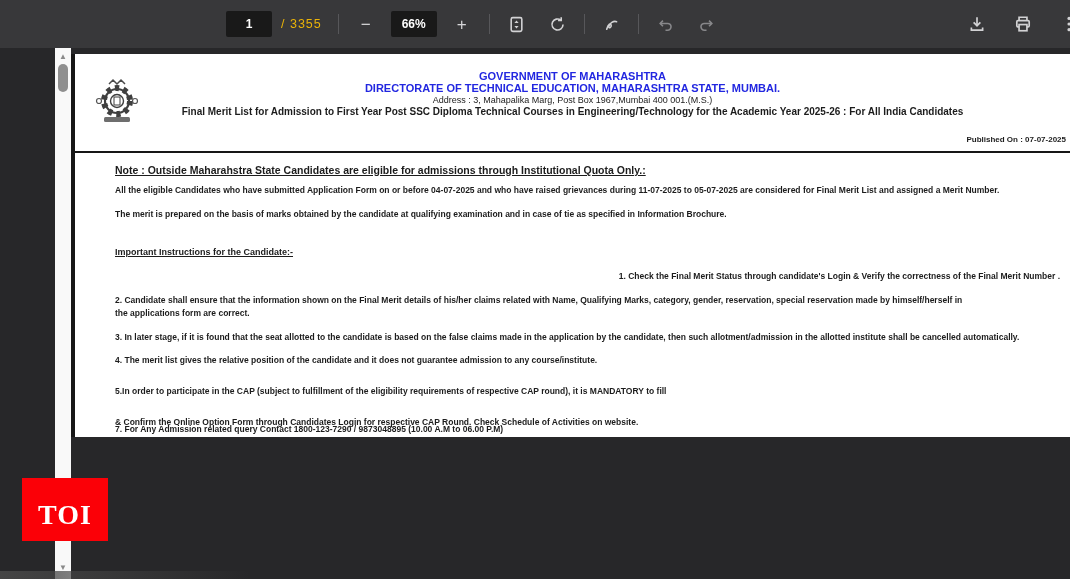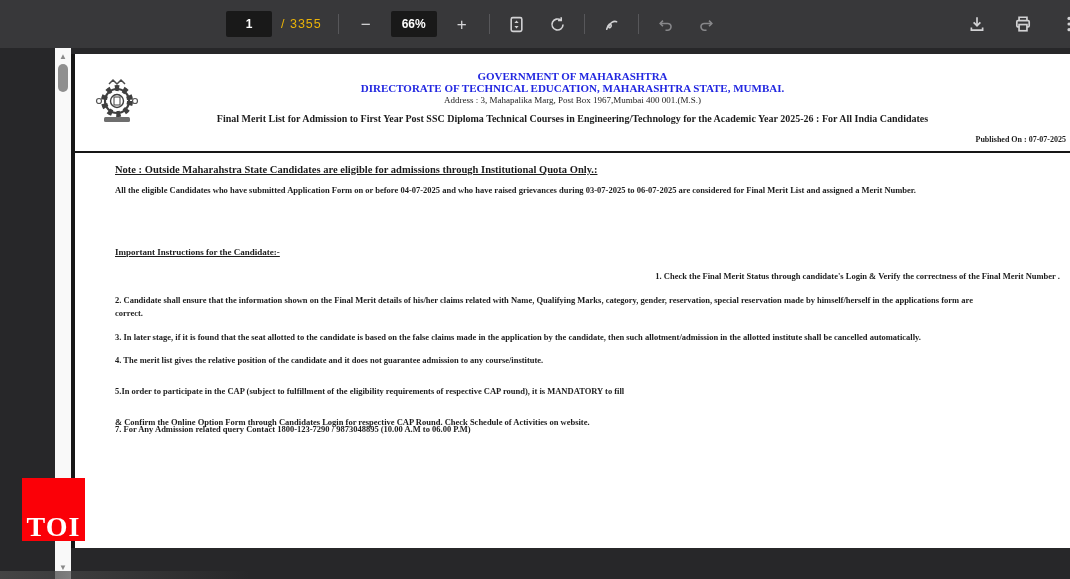--- a/index.html
+++ b/index.html
@@ -50,47 +50,47 @@
     color:#8a8a8a; font-size:8px; line-height:14px; cursor:pointer;
   }
   .vs-up { top:2px; } .vs-down { bottom:4px; }
   .vs-thumb {
     position:absolute; left:3px; top:16px; width:10px; height:28px;
     background:#8f8f8f; border-radius:5px; cursor:pointer;
   }
 
   
   .page {
-    position:absolute; left:71px; top:6px; width:999px; height:494px;
-    background:#ffffff; border-left:4px solid #161616; overflow:hidden;font-family:Liberation Serif, serif;
+    position:absolute; left:71px; top:6px; width:999px; height:383px;
+    background:#ffffff; border-left:4px solid #161616; overflow:hidden;
   }
   .logo { position:absolute; left:16px; top:20px; width:52px; height:52px; }
   .hdr { position:absolute; left:0; right:0; top:16px; text-align:center; }
   .hdr-blue { font-size:11px; font-weight:bold; line-height:12px; }
   .hdr-addr { font-size:9px; color:#222; line-height:12px; }
-  .hdr-title { font-size:10px; font-weight:bold; color:#1c1c1c; margin-top:7px; }
+  .hdr-title { font-size:10px; font-weight:bold; color:#1c1c1c; }
   .published { position:absolute; right:4px; top:81px; font-size:8px; font-weight:bold; color:#1c1c1c; }
   .rule { position:absolute; left:0; right:0; top:97px; border-top:2px solid #161616; }
 
   .doc-line {
     position:absolute; left:17px; right:10px; color:#1c1c1c;
     font-size:8.5px; font-weight:bold; white-space:nowrap; line-height:12px;padding-left:23px;
   }
   .note-heading { top:110px; font-size:10.5px; text-decoration:underline; }
   .p1 { top:130px; } .p2 { top:154px; }
   .instr-heading { top:192px; font-size:9px; text-decoration:underline; }
   .i0 { top:216px;text-align:right; }
   .i1 { top:240px; white-space:normal; max-width:885px; line-height:13px; }
   .i2 { top:277px; } .i3 { top:300px; } .i4 { top:323px;margin-top:8px; }
   .i5 { top:346px;margin-top:16px; } .i6 { top:369px; }
 
   
   .toi {
-    position:absolute; left:22px; top:478px; width:63px; height:63px;
-    background:#fb0007; z-index:6; display:flex; align-items:flex-end; justify-content:center;
+    position:absolute; left:22px; top:478px; width:86px; height:63px;
+    background:#fb0007; z-index:6; display:flex; align-items:center; justify-content:center;
   }
   .toi span {
     font-family:"Liberation Serif","DejaVu Serif",serif; font-weight:bold;
     color:#fff; font-size:28px; line-height:1; margin-top:11px; letter-spacing:1px;
   }
   .bottom-shadow {
     position:absolute; left:0; bottom:0; width:250px; height:8px; z-index:7;
     background:linear-gradient(to right, rgba(70,70,70,0.95), rgba(255,255,255,0));
   }
 </style>
@@ -191,21 +191,22 @@
       <div class="hdr-blue" style="color: rgb(34, 39, 224);">DIRECTORATE OF TECHNICAL EDUCATION, MAHARASHTRA STATE, MUMBAI.</div>
       <div class="hdr-addr">Address : 3, Mahapalika Marg, Post Box 1967,Mumbai 400 001.(M.S.)</div>
       <div class="hdr-title">Final Merit List for Admission to First Year Post SSC Diploma Technical Courses in Engineering/Technology for the Academic Year 2025-26 : For All India Candidates</div>
     </div>
 
     <div class="published">Published On : 07-07-2025</div>
 
     <div class="rule"></div>
 
     <div class="doc-line note-heading">Note : Outside Maharahstra State Candidates are eligible for admissions through Institutional Quota Only.:</div>
-    <div class="doc-line p1">All the eligible Candidates who have submitted Application Form on or before 04-07-2025 and who have raised grievances during 03-07-2025 to 06-07-2025 are considered for Final Merit List and assigned a Merit Number.</div>
+    <div class="doc-line p1">All the eligible Candidates who have submitted Application Form on or before 04-07-2025 and who have raised grievances during 11-07-2025 to 05-07-2025 are considered for Final Merit List and assigned a Merit Number.</div>
+    <div class="doc-line p2">The merit is prepared on the basis of marks obtained by the candidate at qualifying examination and in case of tie as specified in Information Brochure.</div>
 
     <div class="doc-line instr-heading">Important Instructions for the Candidate:-</div>
     <div class="doc-line i0">1. Check the Final Merit Status through candidate's Login &amp; Verify the correctness of the Final Merit Number .</div>
     <div class="doc-line i1">2. Candidate shall ensure that the information shown on the Final Merit details of his/her claims related with Name, Qualifying Marks, category, gender, reservation, special reservation made by himself/herself in the applications form are correct.</div>
     <div class="doc-line i2">3. In later stage, if it is found that the seat allotted to the candidate is based on the false claims made in the application by the candidate, then such allotment/admission in the allotted institute shall be cancelled automatically.</div>
     <div class="doc-line i3">4. The merit list gives the relative position of the candidate and it does not guarantee admission to any course/institute.</div>
     <div class="doc-line i4">5.In order to participate in the CAP (subject to fulfillment of the eligibility requirements of respective CAP round), it is MANDATORY to fill</div>
     <div class="doc-line i5">&amp; Confirm the Online Option Form through Candidates Login for respective CAP Round. Check Schedule of Activities on website.</div>
     <div class="doc-line i6">7. For Any Admission related query Contact 1800-123-7290 / 9873048895 (10.00 A.M to 06.00 P.M)</div>
   </div>

